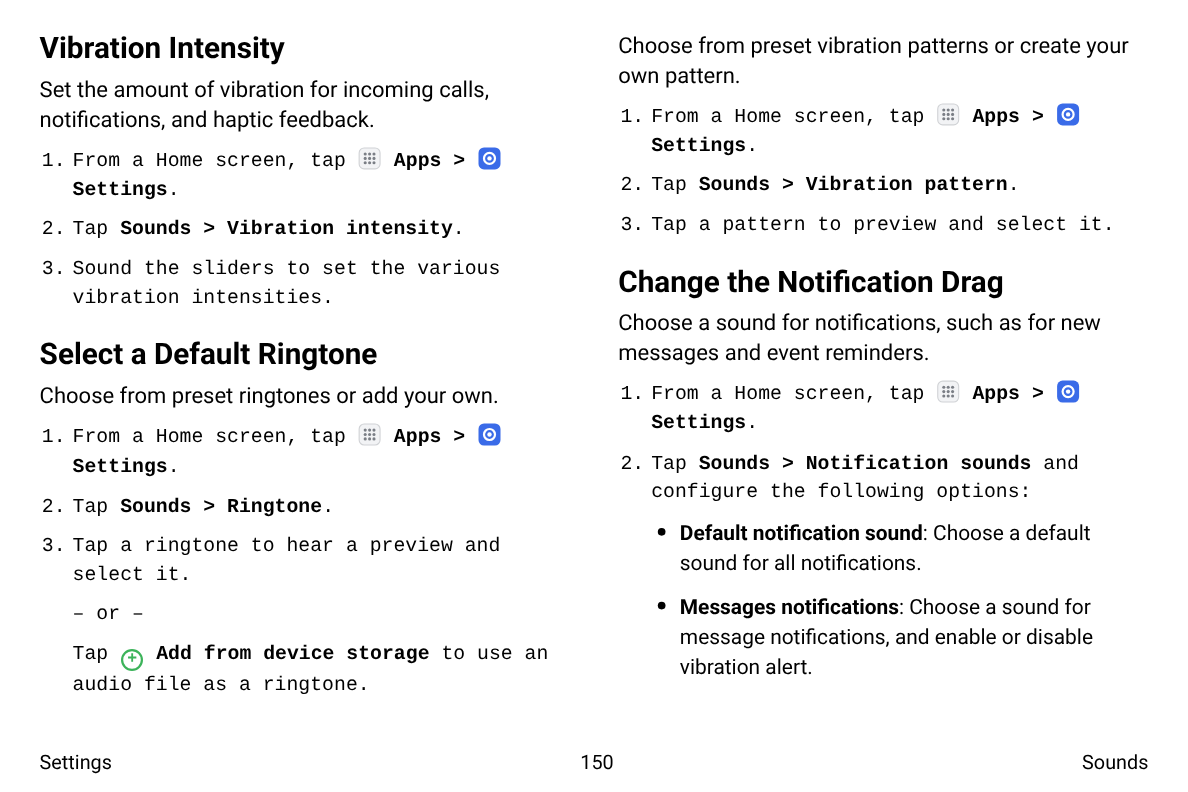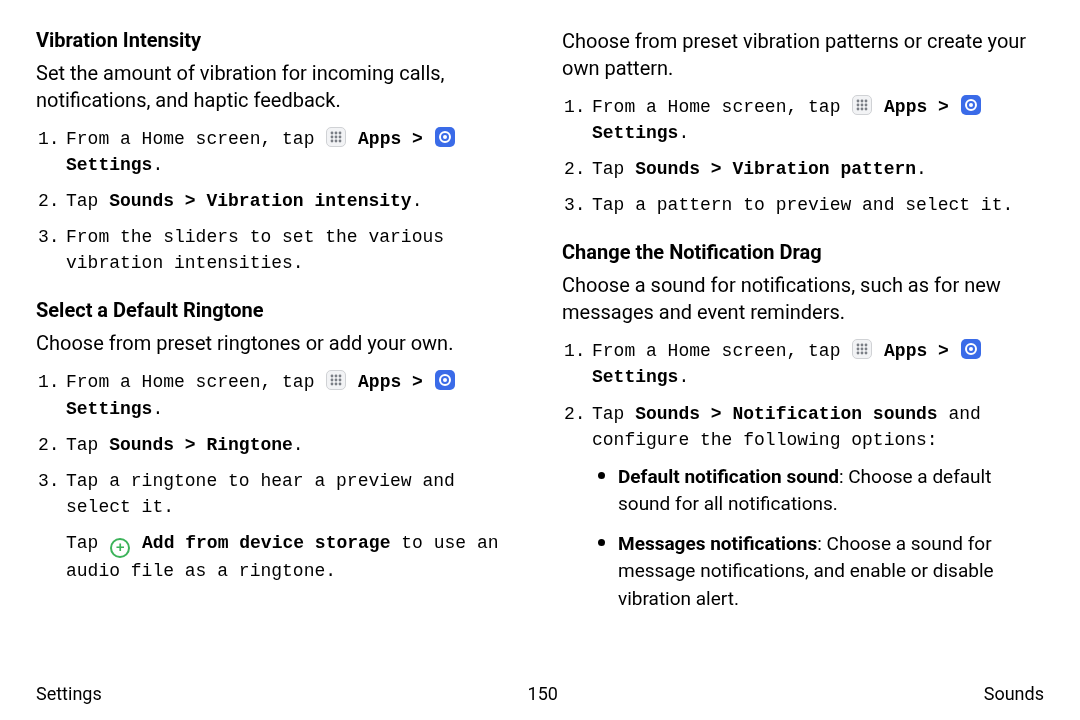--- a/index.html
+++ b/index.html
@@ -15,21 +15,21 @@
   .columns {
     display: flex;
     gap: 44px;
     height: 640px;
   }
   .col {
     flex: 1;
     min-width: 0;
   }
   h2.section-title {
-    font-size: 20px;
+    font-size: 27px;
     font-weight: 700;
     margin-bottom: 8px;
     letter-spacing: 0px;
   }
   p.intro {
     font-size: 20px;
     line-height: 1.35;
     margin-bottom: 12px;
   }
   ol.steps {
@@ -153,21 +153,21 @@
         <span class="b chev"> &gt; </span>
         <span class="icon settings-icon"><svg width="16" height="16" viewBox="0 0 16 16">
               <circle cx="8" cy="8" r="5" fill="none" stroke="#fff" stroke-width="2"></circle>
               <circle cx="8" cy="8" r="2" fill="#fff"></circle>
             </svg></span>
         <span class="b">Settings</span><span>.</span>
       </li>
       <li>
         <span>Tap </span><span class="b">Sounds &gt; Vibration intensity</span><span>.</span>
       </li>
-      <li>From the sliders to set the various vibration intensities.</li>
+      <li>Sound the sliders to set the various vibration intensities.</li>
     </ol>
 
     <h2 class="section-title">Select a Default Ringtone</h2>
     <p class="intro">Choose from preset ringtones or add your own.</p>
     <ol class="steps">
       <li>
         <span>From a Home screen, tap </span>
         <span class="icon apps-icon"><svg width="14" height="14" viewBox="0 0 14 14">
               <g fill="#7a7e85">
                 <circle cx="3" cy="3" r="1.4"></circle>
@@ -187,20 +187,21 @@
               <circle cx="8" cy="8" r="5" fill="none" stroke="#fff" stroke-width="2"></circle>
               <circle cx="8" cy="8" r="2" fill="#fff"></circle>
             </svg></span>
         <span class="b">Settings</span><span>.</span>
       </li>
       <li>
         <span>Tap </span><span class="b">Sounds &gt; Ringtone</span><span>.</span>
       </li>
       <li>
         <span>Tap a ringtone to hear a preview and select it.</span>
+        <div class="sub-or" style="padding-left:0;margin-top:10px;">– or –</div>
         <div style="margin-top:10px;">
           <span>Tap </span>
           <span class="add-icon">+</span>
           <span class="b">Add from device storage</span>
           <span> to use an audio file as a ringtone.</span>
         </div>
       </li>
     </ol>
 
   </div>

